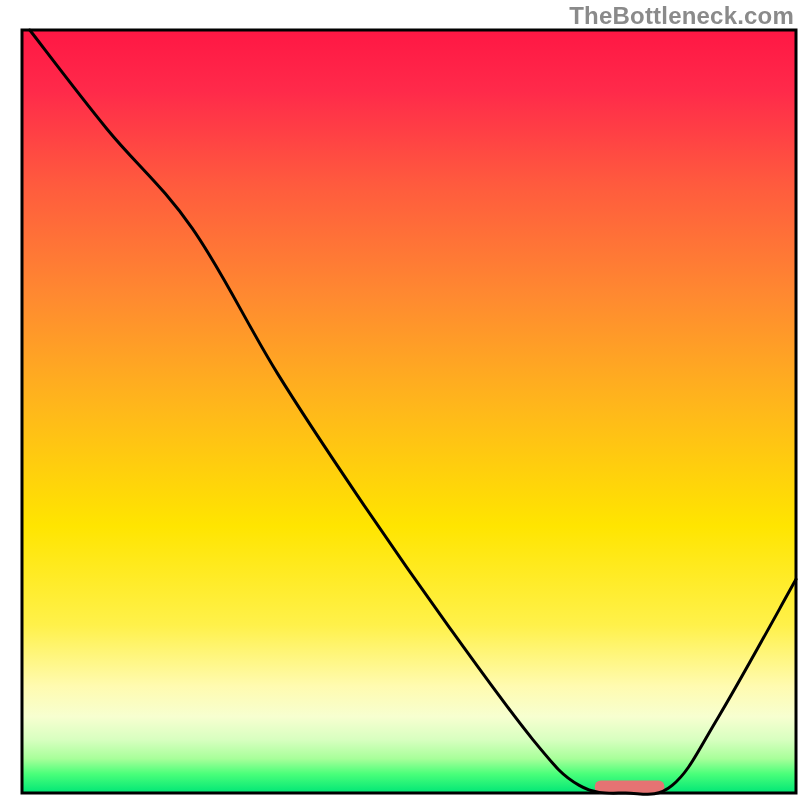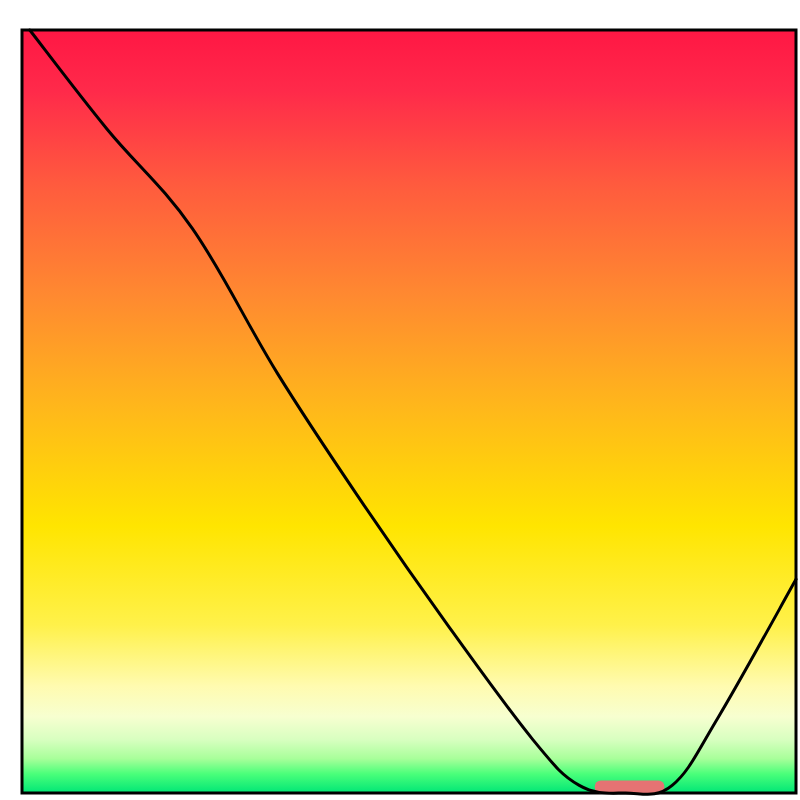--- a/index.html
+++ b/index.html
@@ -25,20 +25,21 @@
     left: 0;
     top: 0;
     width: 800px;
     height: 800px;
   }
 </style>
 </head>
 <body>
 
 <div class="container">
+  <div class="watermark">TheBottleneck.com</div>
 
   <svg class="plot" viewBox="0 0 800 800">
     <defs>
       <linearGradient id="bg-grad" x1="0" y1="0" x2="0" y2="1">
           <stop offset="0%" stop-color="#ff1744"></stop>
           <stop offset="8%" stop-color="#ff2a4a"></stop>
           <stop offset="20%" stop-color="#ff5a3e"></stop>
           <stop offset="35%" stop-color="#ff8a30"></stop>
           <stop offset="50%" stop-color="#ffb91a"></stop>
           <stop offset="65%" stop-color="#ffe500"></stop>

